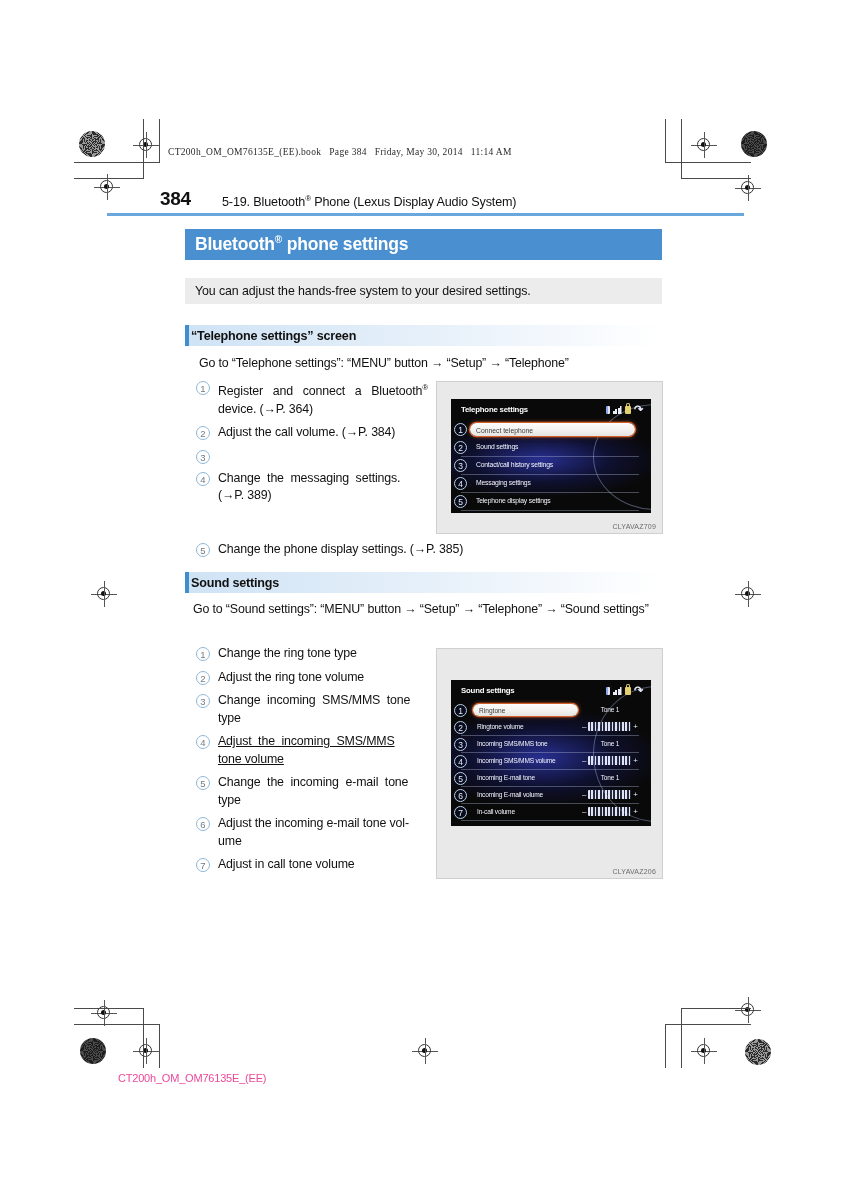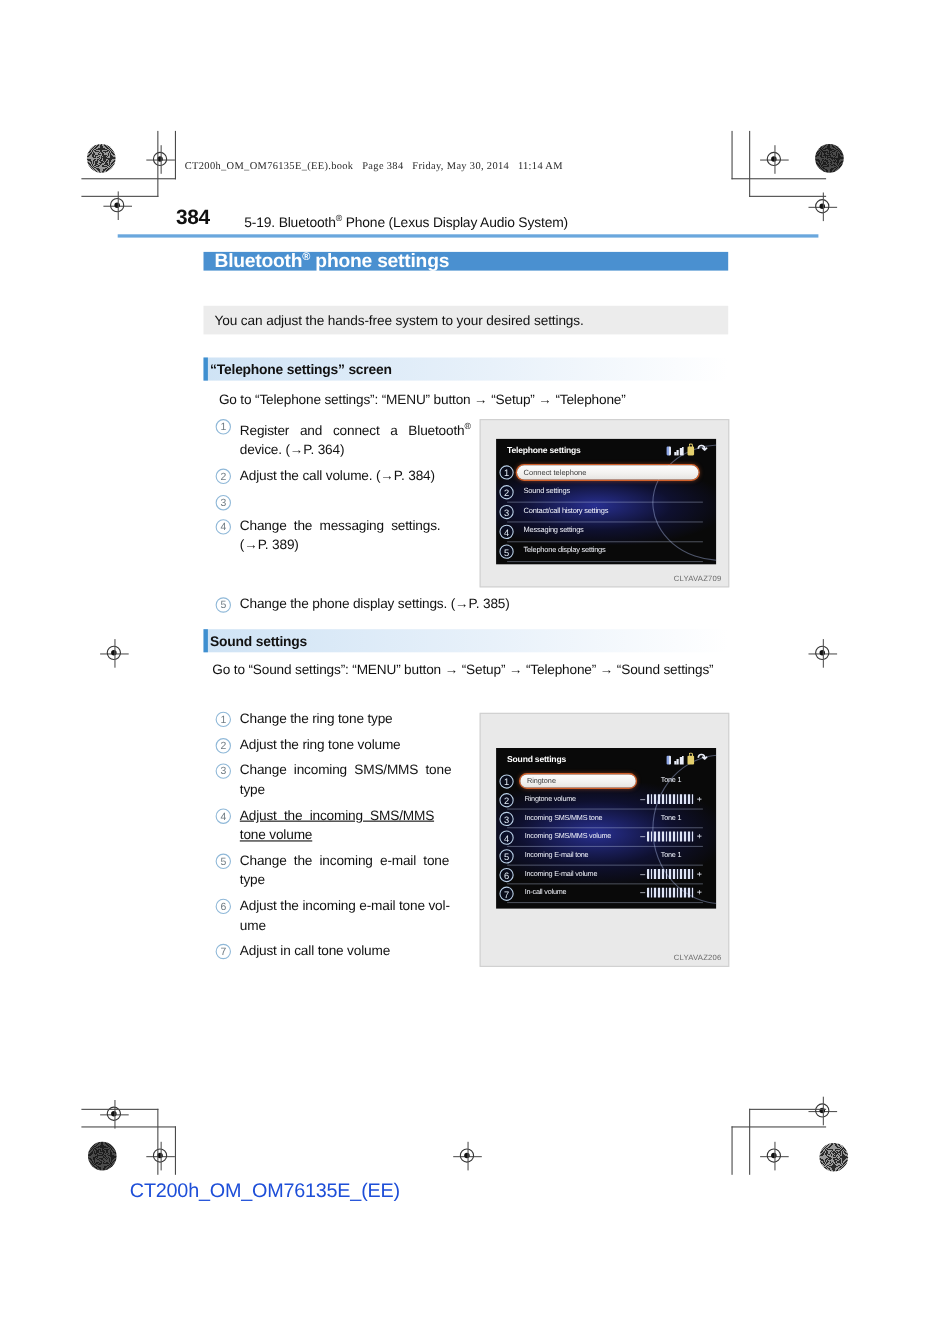--- a/index.html
+++ b/index.html
@@ -105,21 +105,21 @@
     height: 2.5px;
     background: #6aa7dd;
   }
 
   
   .titlebar {
     position: absolute;
     left: 185px;
     top: 229px;
     width: 477px;
-    height: 17px;
+    height: 31px;
     background: #4a90d0;
     display: flex;
     align-items: center;
   }
   .titlebar .t {
     color: #ffffff;
     font-size: 17.5px;
     font-weight: bold;
     letter-spacing: -0.2px;
     margin-left: 10px;
@@ -365,22 +365,22 @@
         #dfe5f6 0 1.6px,
         rgba(120,130,180,0.25) 1.6px 3.4px);
     border-radius: 1px;
   }
 
   
   .footer {
     position: absolute;
     left: 118px;
     top: 1072px;
-    font-size: 18px;
-    color: #1d4ed8;
+    font-size: 11px;
+    color: #ec4899;
     letter-spacing: -0.2px;
   }
 </style>
 </head>
 <body>
 
 <div class="dotcircle" style="left:79px; top:131px;"></div>
 <div class="dotcircle dark" style="left:741px; top:131px;"></div>
 <div class="dotcircle dark" style="left:80px; top:1038px;"></div>
 <div class="dotcircle" style="left:745px; top:1039px;"></div>

